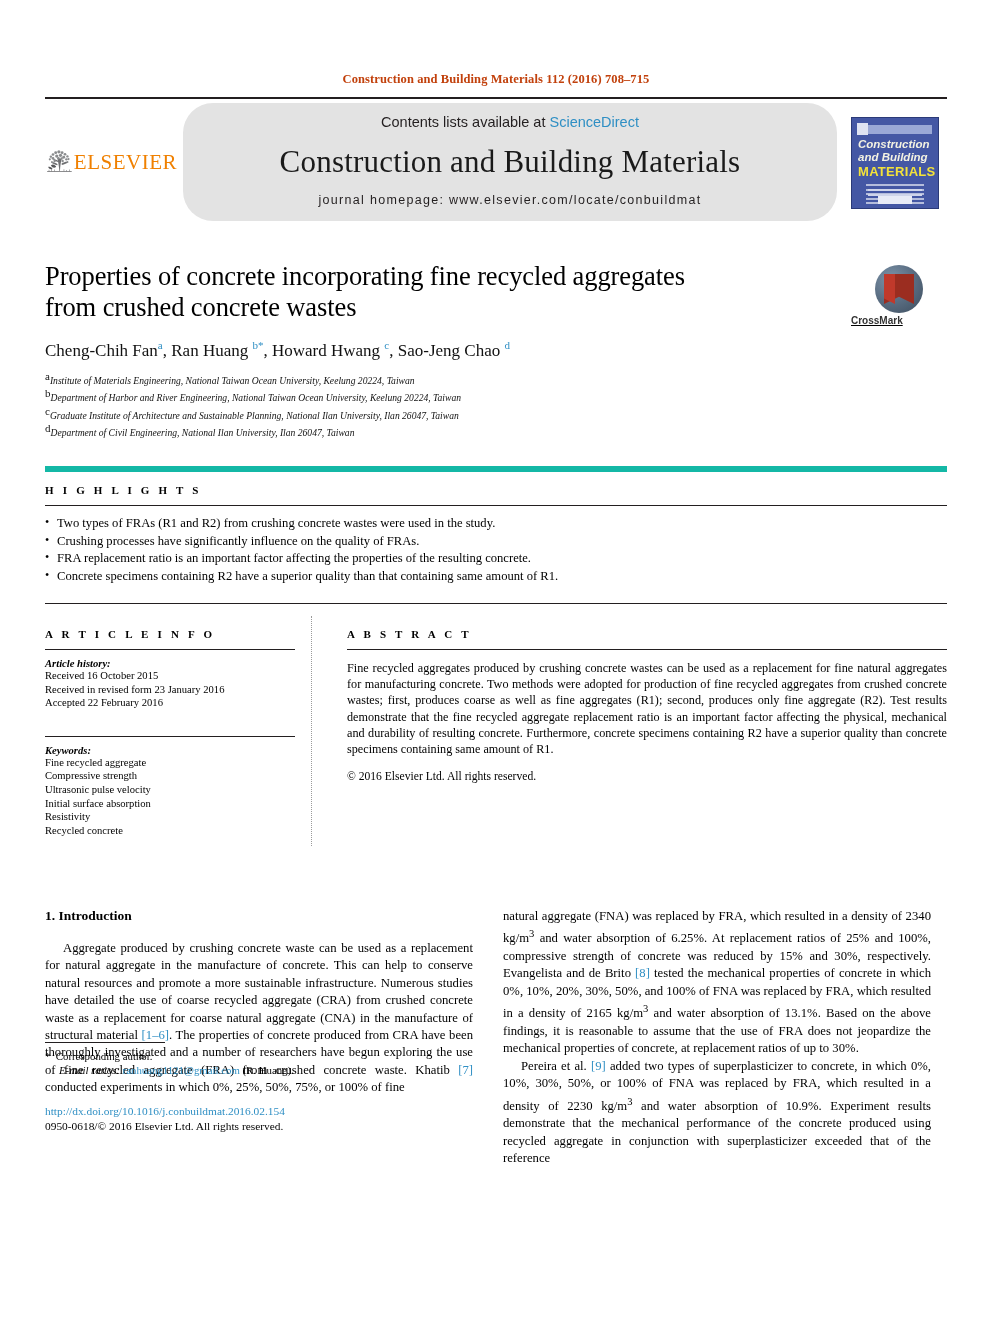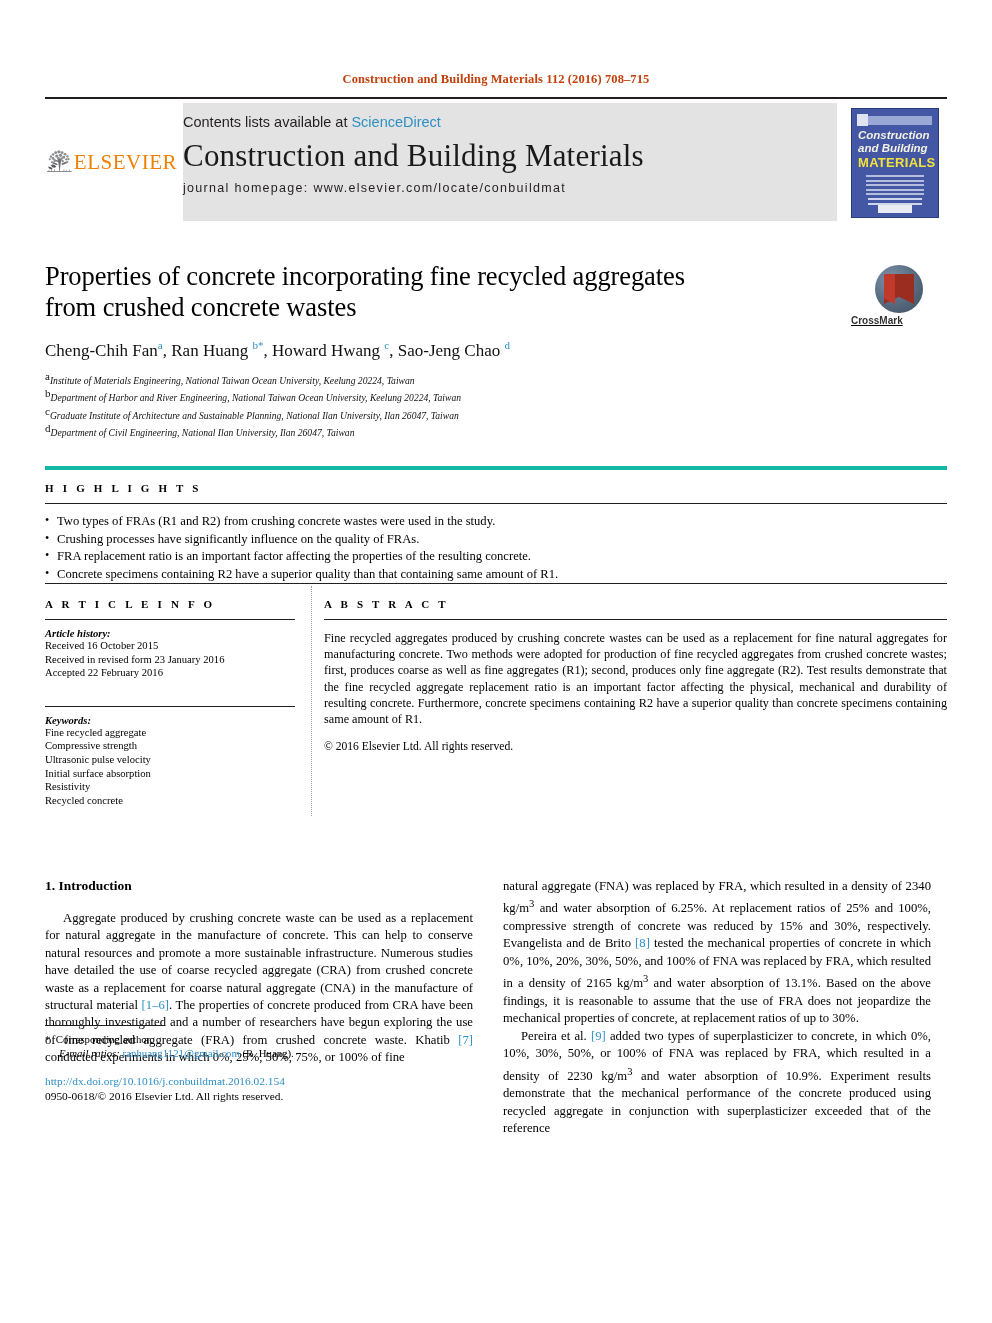--- a/index.html
+++ b/index.html
@@ -59,23 +59,24 @@
     color: #f08000;
     line-height: 1;
     margin-top: 1px;
   }
   .masthead-center {
     flex: 1 1 auto;
     background: #e3e3e3;
     margin: 4px 6px 6px 6px;
     display: flex;
     flex-direction: column;
-    align-items: flex-start;
+    align-items: center;
     justify-content: space-between;
-    padding: 11px 0 26px 0;
+    padding: 11px 0 14px 0;
+    border-radius: 30px;
   }
   .contents-line {
     font-size: 14.5px;
     font-family: "Liberation Sans", sans-serif;
     color: #231f20;
   }
   .contents-line .sd {
     color: #2f8fc4;
   }
   .journal-name {
@@ -92,21 +93,21 @@
   }
   .cover-block {
     width: 104px;
     flex: 0 0 104px;
     display: flex;
     align-items: center;
     justify-content: center;
   }
   .cover {
     width: 86px;
-    height: 108px;
+    height: 90px;
     background: #4457a4;
     position: relative;
     box-shadow: 0 0 0 1px #2b3a78;
     overflow: hidden;
   }
   .cover .cov-top {
     position:absolute; left:6px; top:7px; right:6px; height:9px;
     background:#9aa8d6;
   }
   .cover .cov-sq { position:absolute; left:5px; top:5px; width:11px; height:12px; background:#dfe3f2; }
@@ -194,21 +195,21 @@
   .aff {
     font-family: "Liberation Serif", serif;
     font-style: italic;
     font-size: 9.6px;
     line-height: 12.4px;
     color: #111;
   }
   .aff sup { font-style: normal; color:#111; }
 
   
-  .rule-top { border-top: 4px solid #14b8a6; }
+  .rule-top { border-top: 6px solid #14b8a6; }
   .sec-head {
     font-family: "Liberation Serif", serif;
     font-weight: bold;
     font-size: 11px;
     letter-spacing: 3.2px;
     padding: 12px 0 9px 0;
   }
 
   
   .highlights-wrap { margin-top: 26px; }
@@ -221,24 +222,25 @@
     padding-left: 12px;
     position: relative;
   }
   .hl-list li:before {
     content: "\2022";
     position: absolute; left: 0; top: -1px; font-size: 12px;
   }
 
   
   .info-abstract {
+    margin-top: 18px;
     border-top: 1px solid #231f20;
     display: flex;
-    gap: 12px;
-    padding-top: 2px;
+    gap: 35px;
+    padding-top: 12px;
   }
   .col-info {
     width: 250px;
     flex: 0 0 250px;
     border-right: 1px dotted #9a9a9a;
     padding-right: 16px;
     min-height: 230px;
   }
   .col-abs { flex: 1 1 auto; }
 
@@ -303,21 +305,21 @@
   }
   .fn-rule { width: 120px; border-top: 1px solid #231f20; margin-bottom: 6px; }
   .fn-line {
     font-family: "Liberation Serif", serif;
     font-size: 10.8px;
     line-height: 14px;
   }
   .fn-indent { padding-left: 14px; }
   .fn-em { font-style: italic; }
   .link { color: #2f8fc4; }
-  .doi-block { margin-top: 14px; }
+  .doi-block { margin-top: 27px; }
   .doi-line {
     font-family: "Liberation Serif", serif;
     font-size: 11.4px; line-height: 14.6px; color: #2f8fc4;
   }
   .issn-line {
     font-family: "Liberation Serif", serif;
     font-size: 11.4px; line-height: 14.6px; color: #000;
   }
 </style>
 </head>

